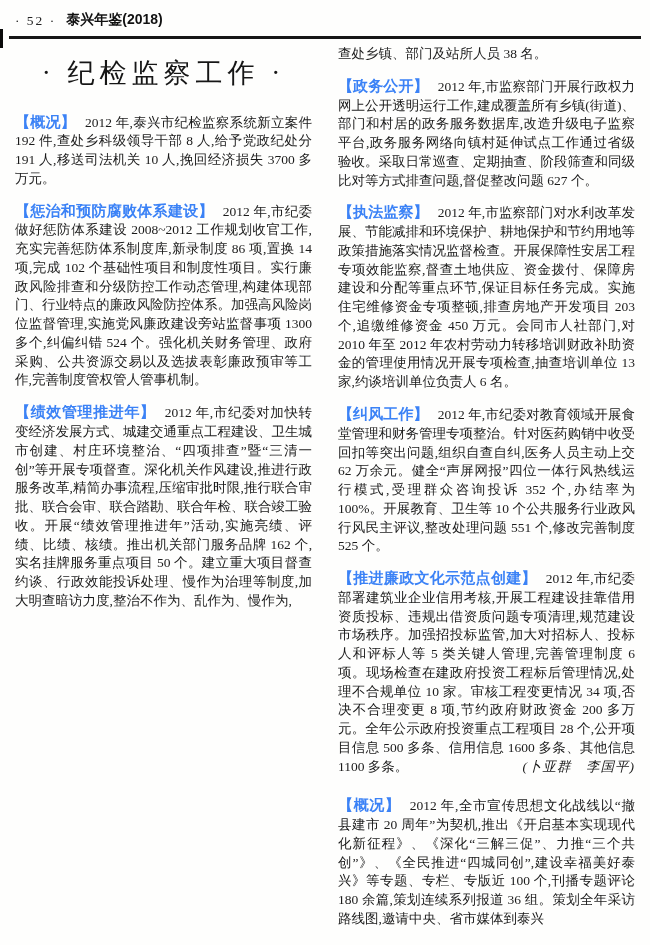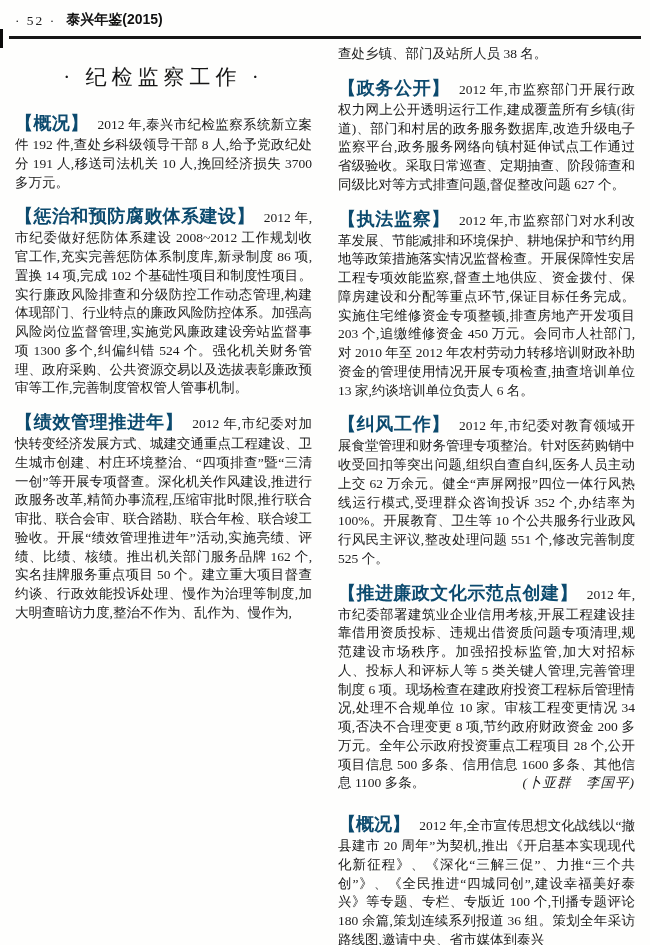--- a/index.html
+++ b/index.html
@@ -51,54 +51,54 @@
   .col {
     flex: 1;
     min-width: 0;
     font-size: 13.5px;
     line-height: 1.39;
     text-align: justify;
     text-justify: inter-ideograph;
   }
   .section-title {
     text-align: center;
-    font-size: 21px;
+    font-size: 27px;
     letter-spacing: 5px;
     font-weight: 400;
     color: #161616;
-    margin: 20px 0 12px 0;
+    margin: 12px 0 12px 0;
     white-space: nowrap;
   }
   .section-title.second { margin-top: 22px; }
   .entry { margin: 0 0 12px 0; }
   .entry.first { margin-top: 19px; }
   .entry-heading {
     font-family: "Liberation Sans", sans-serif;
     font-weight: 700;
-    font-size: 18px;
+    font-size: 15px;
     margin-right: 9px;
-    color: #0c4a6e;
+    color: #3b82f6;
   }
   .continuation { margin: 2px 0 12px 0; }
   .byline {
     float: right;
     font-style: italic;
     letter-spacing: 1px;
     padding-left: 10px;
   }
 </style>
 </head>
 <body>
 
 <div class="page">
   <div class="scan-artifact"></div>
 
   <div class="page-header">
     <span class="page-number">· 52 ·</span>
-    <span class="book-title">泰兴年鉴(2015)</span>
+    <span class="book-title">泰兴年鉴(2018)</span>
   </div>
   <div class="header-rule"></div>
 
   <div class="columns">
 
     <div class="col">
       <div class="section-title">· 纪检监察工作 ·</div>
 
       <p class="entry first">
         <span class="entry-heading">【概况】</span><span>2012 年,泰兴市纪检监察系统新立案件 192 件,查处乡科级领导干部 8 人,给予党政纪处分 191 人,移送司法机关 10 人,挽回经济损失 3700 多万元。</span>

